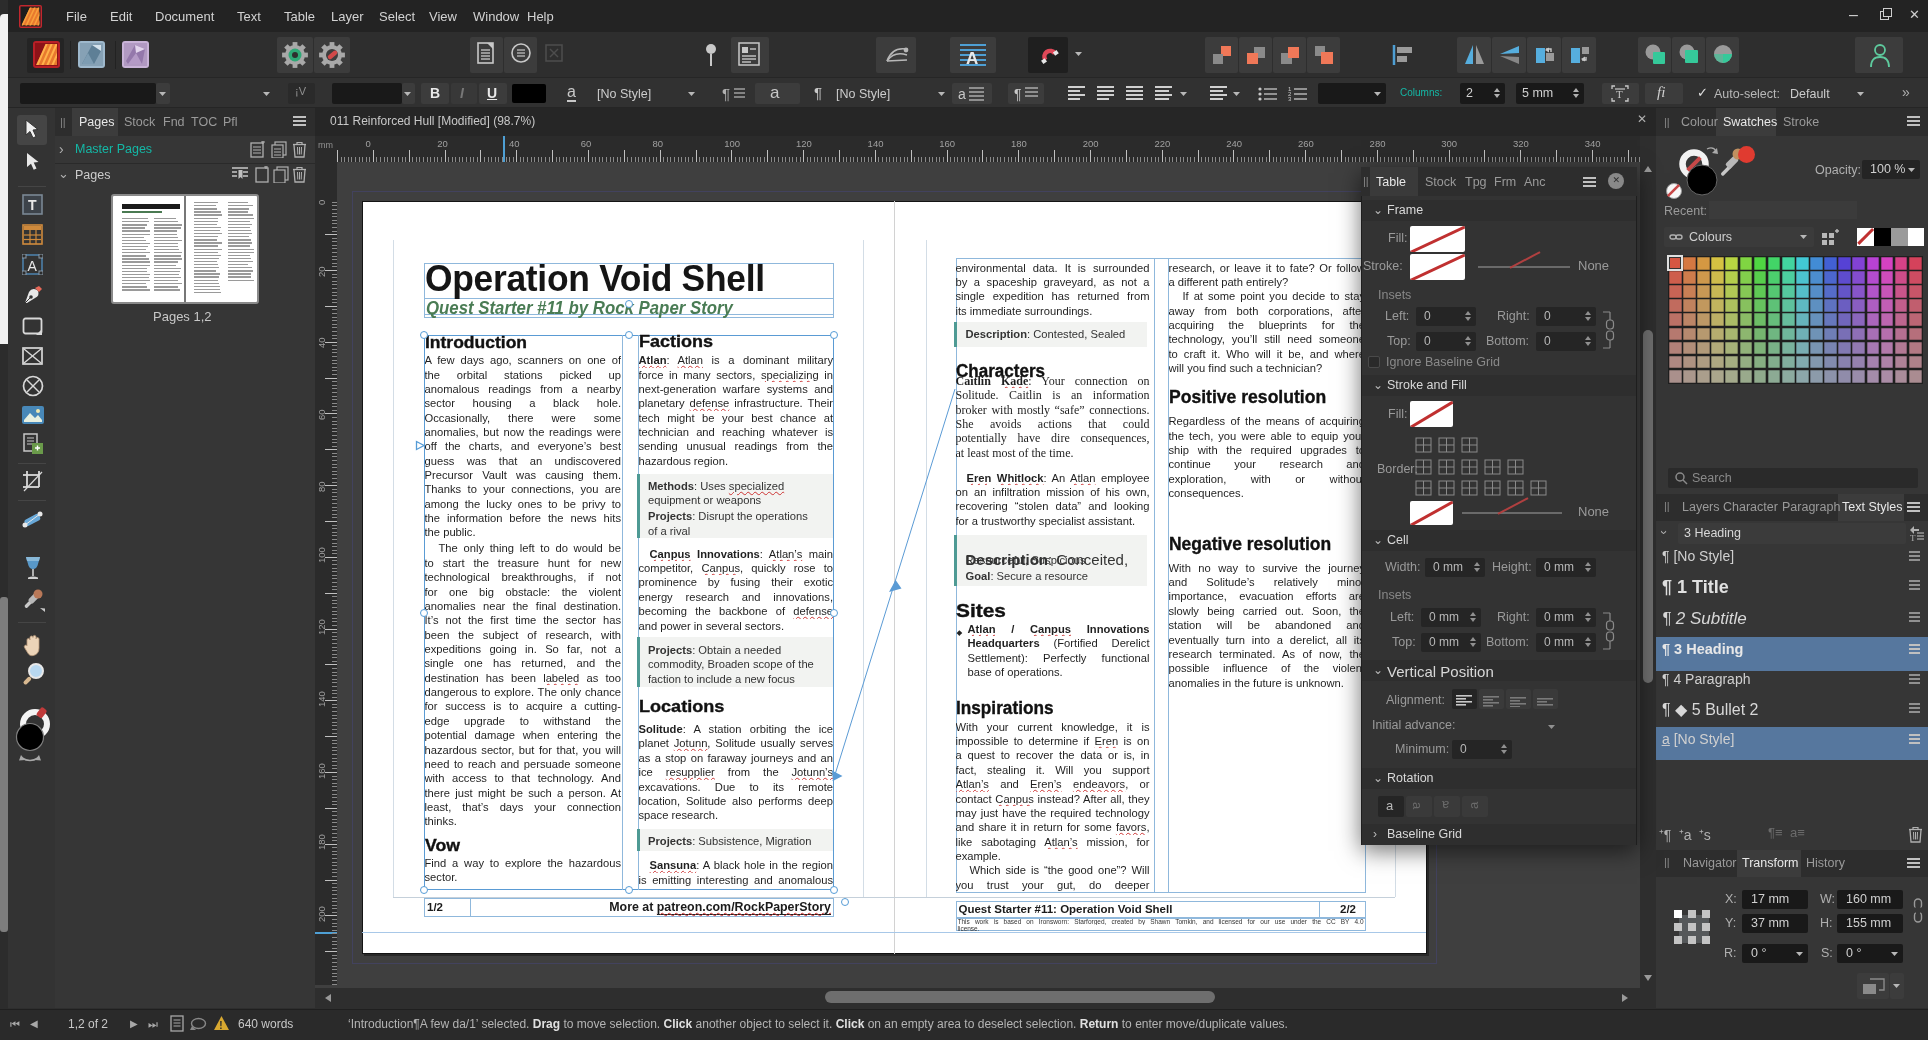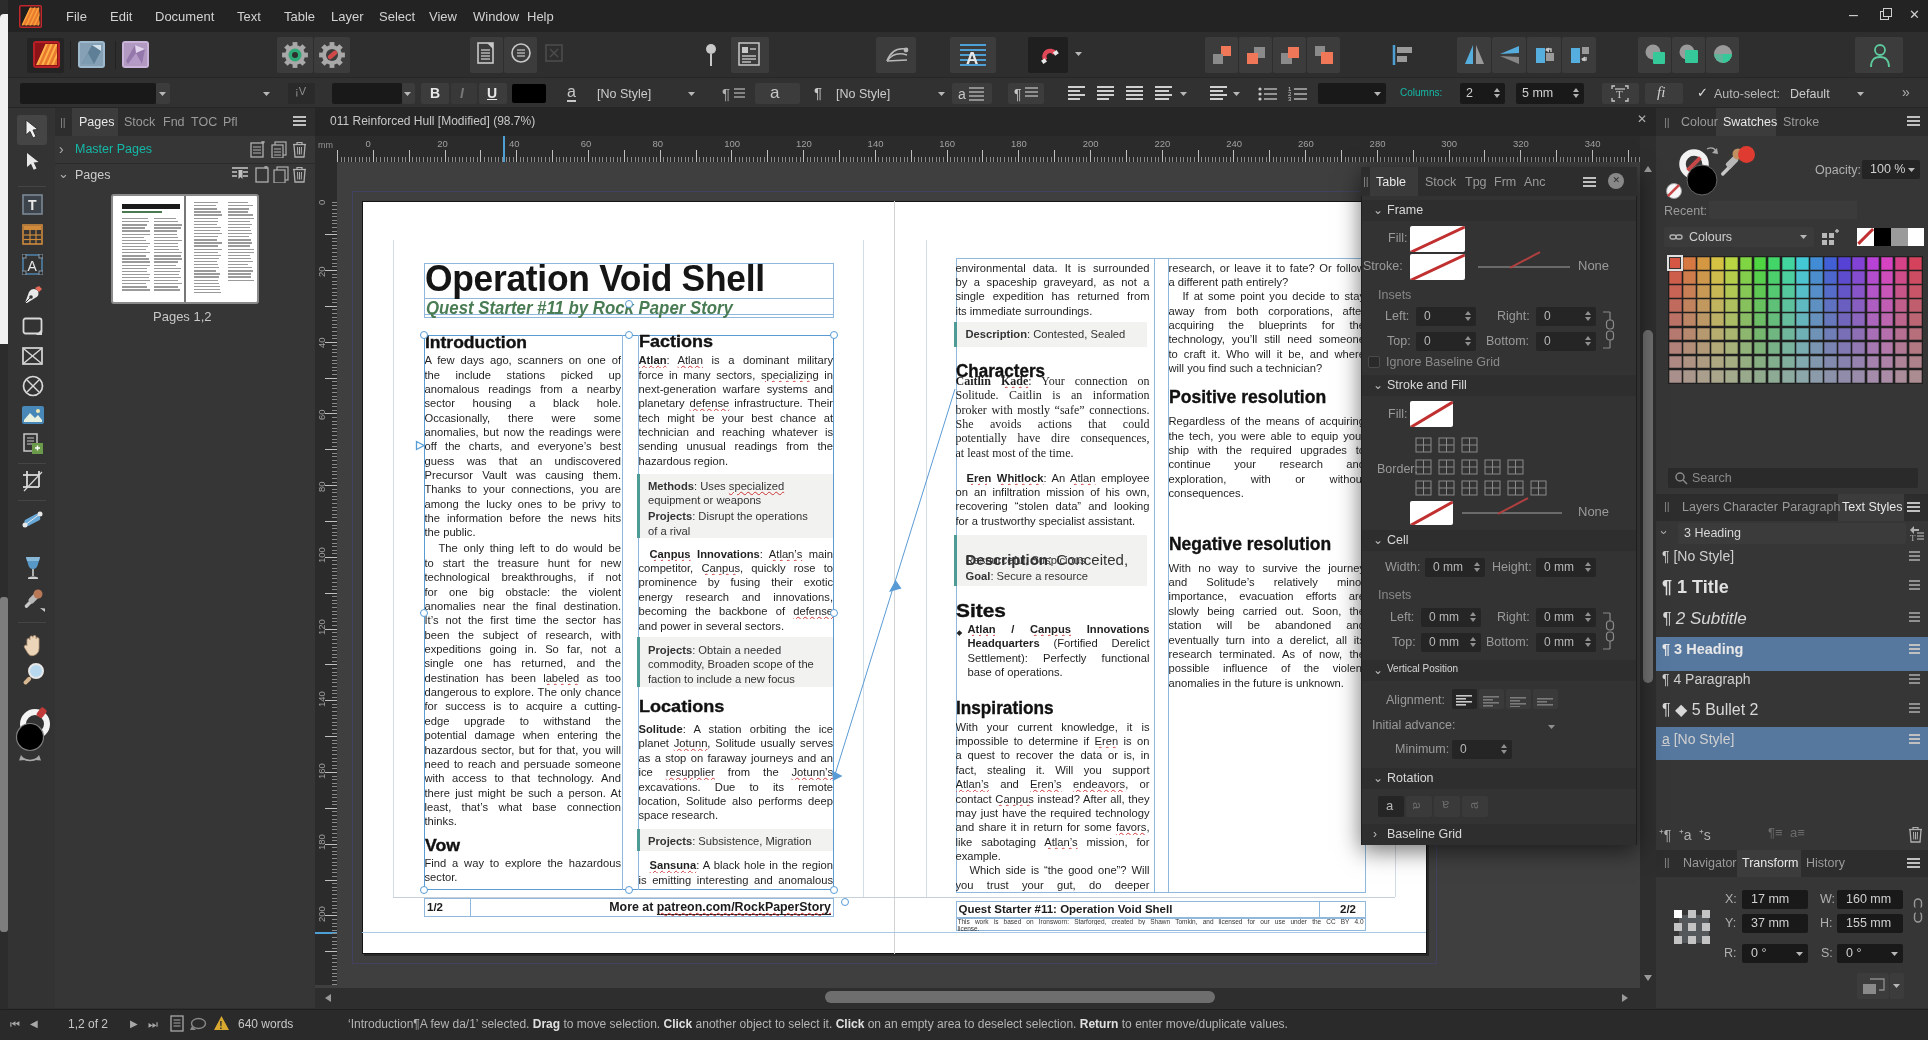--- a/index.html
+++ b/index.html
@@ -764,21 +764,21 @@
     <div style="position:absolute;left:829.5px;top:608.5px;width:8px;height:8px;border-radius:50%;background:#fff;border:1.3px solid #569cd6;box-sizing:border-box;z-index:30"></div>
     <div style="position:absolute;left:420px;top:886px;width:8px;height:8px;border-radius:50%;background:#fff;border:1.3px solid #569cd6;box-sizing:border-box;z-index:30"></div>
     <div style="position:absolute;left:624.5px;top:886px;width:8px;height:8px;border-radius:50%;background:#fff;border:1.3px solid #569cd6;box-sizing:border-box;z-index:30"></div>
     <div style="position:absolute;left:829.5px;top:886px;width:8px;height:8px;border-radius:50%;background:#fff;border:1.3px solid #569cd6;box-sizing:border-box;z-index:30"></div>
     <div style="position:absolute;left:840.5px;top:897.5px;width:8px;height:8px;border-radius:50%;background:#fff;border:1.3px solid #569cd6;box-sizing:border-box;z-index:30"></div>
     <div class="t" style="left:424.5px;top:260.3px;font-size:36.5px;font-weight:bold;color:#151515;letter-spacing:-.3px;transform:scaleX(.97);transform-origin:0 0;line-height:38px">Operation Void Shell</div>
     <div class="t" style="left:426px;top:299.3px;font-size:17.5px;font-style:italic;font-weight:bold;color:#4a7c54;transform:scaleX(.96);transform-origin:0 0;line-height:18px">Quest Starter #11 by Rock Paper Story</div>
     <div style="position:absolute;left:424.5px;top:333.584px;font-size:16px;font-weight:bold;color:#111;line-height:18.384px;white-space:nowrap;letter-spacing:0;-webkit-text-stroke:.35px #111;transform:scaleX(1.093);transform-origin:0 0">Introduction</div>
     <div style="position:absolute;left:424.5px;top:353.17999999999995px;width:196.5px;color:#1f1f1f;font-size:11.2px;line-height:14.37px;font-family:'Liberation Sans',sans-serif">
       <div style="position:relative;height:14.37px;overflow:hidden;text-align:justify;text-align-last:justify;white-space:nowrap">A few days ago, scanners on one of</div>
-      <div style="position:relative;height:14.37px;overflow:hidden;text-align:justify;text-align-last:justify;white-space:nowrap">the include stations picked up</div>
+      <div style="position:relative;height:14.37px;overflow:hidden;text-align:justify;text-align-last:justify;white-space:nowrap">the orbital stations picked up</div>
       <div style="position:relative;height:14.37px;overflow:hidden;text-align:justify;text-align-last:justify;white-space:nowrap">anomalous readings from a nearby</div>
       <div style="position:relative;height:14.37px;overflow:hidden;text-align:justify;text-align-last:justify;white-space:nowrap">sector housing a black hole.</div>
       <div style="position:relative;height:14.37px;overflow:hidden;text-align:justify;text-align-last:justify;white-space:nowrap">Occasionally, there were some</div>
       <div style="position:relative;height:14.37px;overflow:hidden;text-align:justify;text-align-last:justify;white-space:nowrap">anomalies, but now the readings were</div>
       <div style="position:relative;height:14.37px;overflow:hidden;text-align:justify;text-align-last:justify;white-space:nowrap">off the charts, and everyone’s best</div>
       <div style="position:relative;height:14.37px;overflow:hidden;text-align:justify;text-align-last:justify;white-space:nowrap">guess was that an undiscovered</div>
       <div style="position:relative;height:14.37px;overflow:hidden;text-align:justify;text-align-last:justify;white-space:nowrap">Precursor Vault was causing them.</div>
       <div style="position:relative;height:14.37px;overflow:hidden;text-align:justify;text-align-last:justify;white-space:nowrap">Thanks to your connections, you are</div>
       <div style="position:relative;height:14.37px;overflow:hidden;text-align:justify;text-align-last:justify;white-space:nowrap">among the lucky ones to be privy to</div>
       <div style="position:relative;height:14.37px;overflow:hidden;text-align:justify;text-align-last:justify;white-space:nowrap">the information before the news hits</div>
@@ -796,21 +796,21 @@
       <div style="position:relative;height:14.37px;overflow:hidden;text-align:justify;text-align-last:justify;white-space:nowrap">single one has returned, and the</div>
       <div style="position:relative;height:14.37px;overflow:hidden;text-align:justify;text-align-last:justify;white-space:nowrap">destination has been <span class="sq">labeled</span> as too</div>
       <div style="position:relative;height:14.37px;overflow:hidden;text-align:justify;text-align-last:justify;white-space:nowrap">dangerous to explore. The only chance</div>
       <div style="position:relative;height:14.37px;overflow:hidden;text-align:justify;text-align-last:justify;white-space:nowrap">for success is to acquire a cutting-</div>
       <div style="position:relative;height:14.37px;overflow:hidden;text-align:justify;text-align-last:justify;white-space:nowrap">edge upgrade to withstand the</div>
       <div style="position:relative;height:14.37px;overflow:hidden;text-align:justify;text-align-last:justify;white-space:nowrap">potential damage when entering the</div>
       <div style="position:relative;height:14.37px;overflow:hidden;text-align:justify;text-align-last:justify;white-space:nowrap">hazardous sector, but for that, you will</div>
       <div style="position:relative;height:14.37px;overflow:hidden;text-align:justify;text-align-last:justify;white-space:nowrap">need to reach and persuade someone</div>
       <div style="position:relative;height:14.37px;overflow:hidden;text-align:justify;text-align-last:justify;white-space:nowrap">with access to that technology. And</div>
       <div style="position:relative;height:14.37px;overflow:hidden;text-align:justify;text-align-last:justify;white-space:nowrap">there just might be such a person. At</div>
-      <div style="position:relative;height:14.37px;overflow:hidden;text-align:justify;text-align-last:justify;white-space:nowrap">least, that’s what base connection</div>
+      <div style="position:relative;height:14.37px;overflow:hidden;text-align:justify;text-align-last:justify;white-space:nowrap">least, that’s days your connection</div>
       <div style="position:relative;height:14.37px;overflow:hidden;text-align:justify;text-align-last:left;white-space:nowrap">thinks.</div>
     </div>
     <div style="position:absolute;left:424.5px;top:837.084px;font-size:16px;font-weight:bold;color:#111;line-height:18.384px;white-space:nowrap;letter-spacing:0;-webkit-text-stroke:.35px #111;transform:scaleX(1.104);transform-origin:0 0">Vow</div>
     <div style="position:absolute;left:424.5px;top:855.78px;width:196.5px;color:#1f1f1f;font-size:11.2px;line-height:14.37px;font-family:'Liberation Sans',sans-serif">
       <div style="position:relative;height:14.37px;overflow:hidden;text-align:justify;text-align-last:justify;white-space:nowrap">Find a way to explore the hazardous</div>
       <div style="position:relative;height:14.37px;overflow:hidden;text-align:justify;text-align-last:left;white-space:nowrap">sector.</div>
     </div>
     <div style="position:absolute;left:638.5px;top:333.48400000000004px;font-size:16px;font-weight:bold;color:#111;line-height:18.384px;white-space:nowrap;letter-spacing:0;-webkit-text-stroke:.35px #111;transform:scaleX(1.124);transform-origin:0 0">Factions</div>
     <div style="position:absolute;left:638.5px;top:353.17999999999995px;width:194.5px;color:#1f1f1f;font-size:11.2px;line-height:14.37px;font-family:'Liberation Sans',sans-serif">
       <div style="position:relative;height:14.37px;overflow:hidden;text-align:justify;text-align-last:justify;white-space:nowrap"><b><span class="sq">Atlan</span></b>: <span class="sq">Atlan</span> is a dominant military</div>
@@ -1541,21 +1541,21 @@
     <div style="position:absolute;left:1585px;top:643px;width:6px;height:4px;background:#909090;clip-path:polygon(0 0,100% 0,50% 100%);z-index:45"></div>
     <svg style="left:1600px;top:608px;position:absolute;z-index:41" width="16" height="46">
       <g fill="none" stroke="#8a8a8a" stroke-width="1.2">
         <path d="M3 5 h7 M10 5 v8 M3 41 h7 M10 33 v8"></path>
         <rect x="6.5" y="13" width="7" height="9" rx="3"></rect>
         <rect x="6.5" y="24" width="7" height="9" rx="3"></rect>
       </g>
     </svg>
     <div class="" style="left:1362px;top:660px;width:274px;height:21px;background:#2e2e2e;z-index:41"></div>
     <div class="t" style="left:1373px;top:663px;font-size:12px;color:#b8b8b8;z-index:41">⌄</div>
-    <div class="t" style="left:1387px;top:663px;font-size:10px;color:#d8d8d8;z-index:41">Vertical Position</div>
+    <div class="t" style="left:1387px;top:663px;font-size:15px;color:#d8d8d8;z-index:41">Vertical Position</div>
     <div class="t" style="left:1386px;top:693px;font-size:12.5px;color:#9a9a9a;z-index:41">Alignment:</div>
     <div class="" style="left:1452px;top:689px;width:25px;height:20px;background:#252525;border-radius:2px;z-index:41"></div>
     <div class="" style="left:1456px;top:693px;width:17px;height:12px;;z-index:41"><svg width="17" height="12">
         <rect x="0" y="0" width="16" height="1.6" fill="#c8c8c8"></rect>
         <rect x="0" y="3" width="10" height="1.6" fill="#c8c8c8"></rect>
         <rect x="0" y="6" width="16" height="1.6" fill="#c8c8c8"></rect>
         <rect x="0" y="9" width="10" height="1.6" fill="#c8c8c8"></rect>
       </svg></div>
     <div class="" style="left:1479px;top:689px;width:25px;height:20px;background:#3a3a3a;border-radius:2px;z-index:41"></div>
     <div class="" style="left:1483px;top:693px;width:17px;height:12px;;z-index:41"><svg width="17" height="12">

